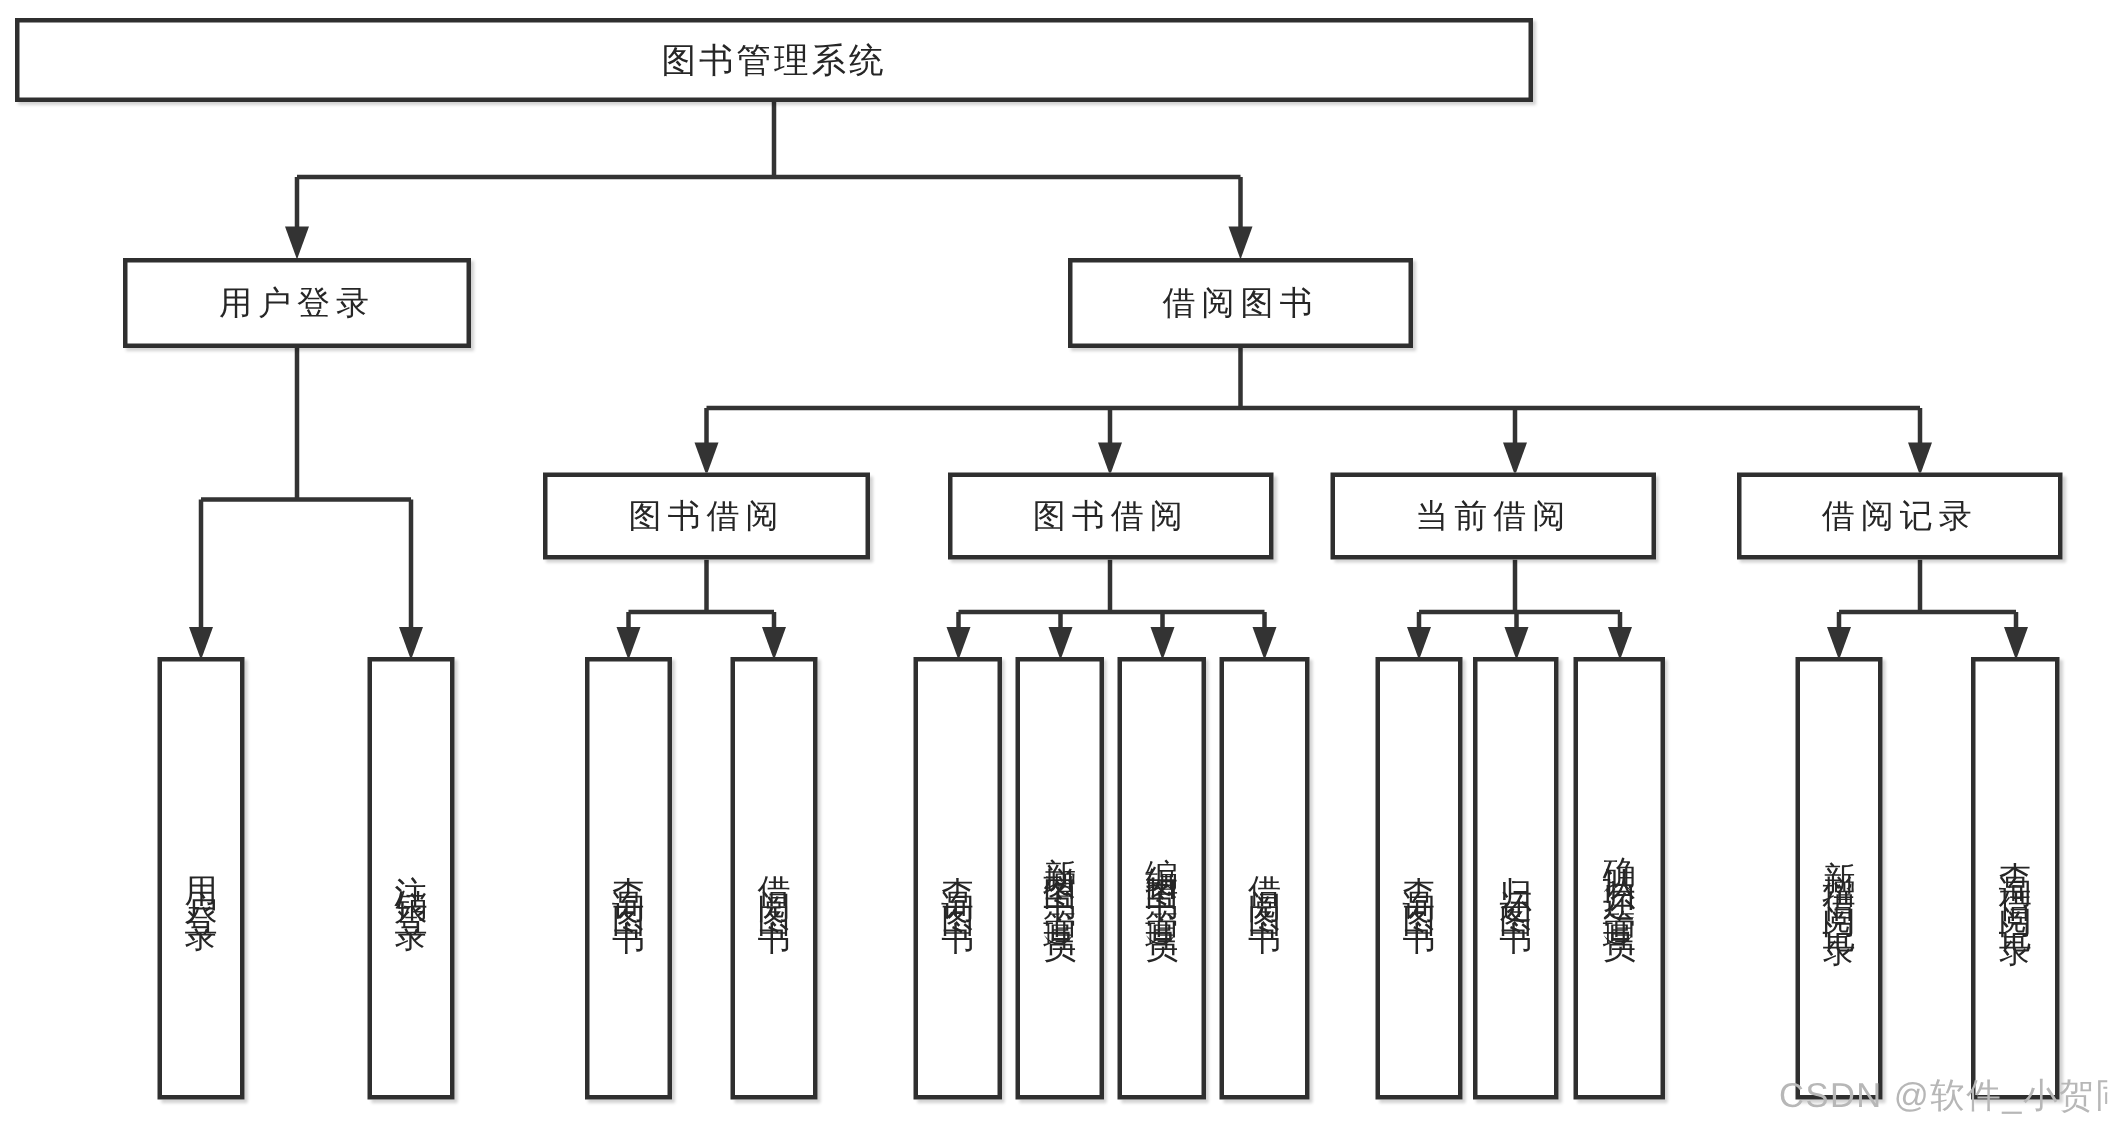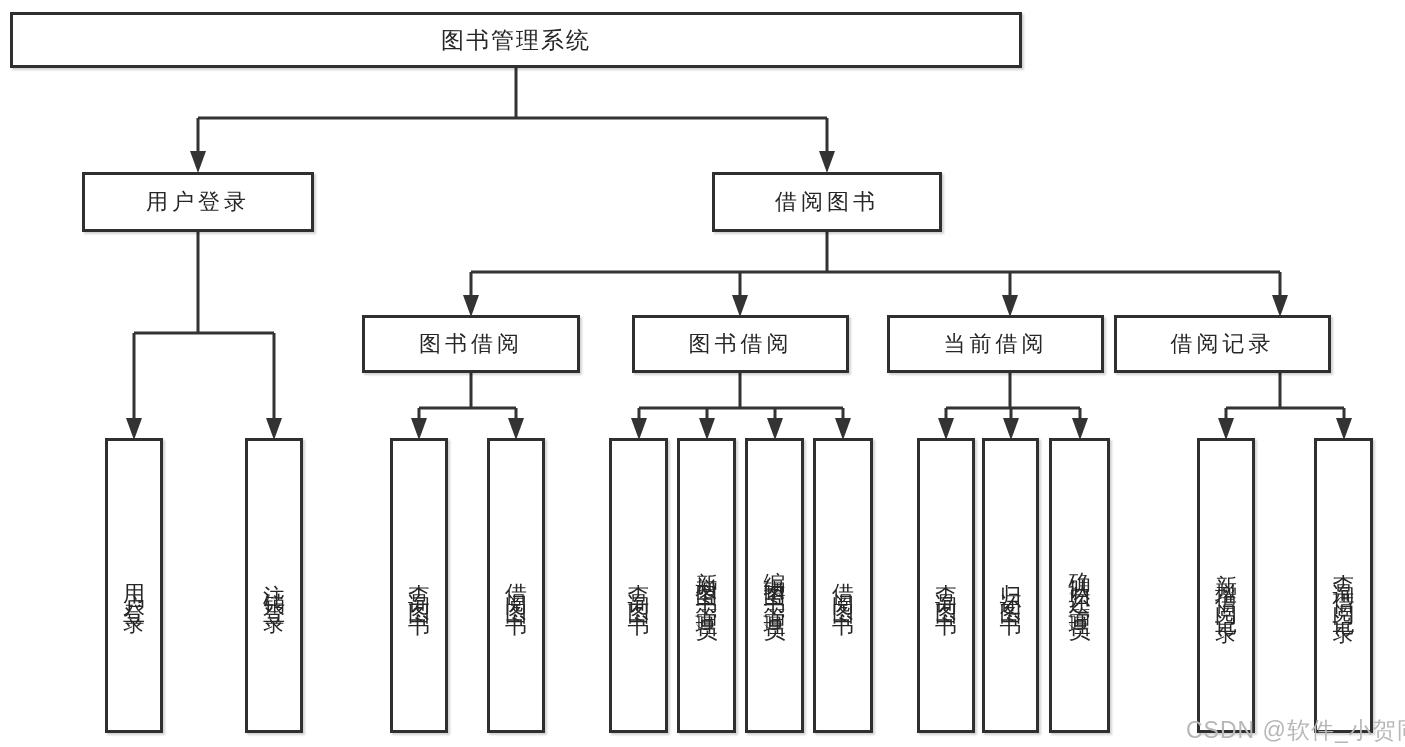--- a/index.html
+++ b/index.html
@@ -95,21 +95,21 @@
   </svg>
 
   <div class="node h root" style="left:10px;top:12px;width:1012px;height:56px">图书管理系统</div>
 
   <div class="node h" style="left:82px;top:172px;width:232px;height:60px">用户登录</div>
   <div class="node h" style="left:712px;top:172px;width:230px;height:60px">借阅图书</div>
 
   <div class="node h" style="left:362px;top:315px;width:218px;height:58px">图书借阅</div>
   <div class="node h" style="left:632px;top:315px;width:217px;height:58px">图书借阅</div>
   <div class="node h" style="left:887px;top:315px;width:217px;height:58px">当前借阅</div>
-  <div class="node h" style="left:1114px;top:315px;width:217px;height:58px">借阅记录</div>
+  <div class="node h" style="left:1158px;top:315px;width:217px;height:58px">借阅记录</div>
 
   <div class="node v" style="left:105px;top:438px;width:58px;height:295px">用户登录</div>
   <div class="node v" style="left:245px;top:438px;width:58px;height:295px">注销登录</div>
 
   <div class="node v" style="left:390px;top:438px;width:58px;height:295px">查询图书</div>
   <div class="node v" style="left:487px;top:438px;width:58px;height:295px">借阅图书</div>
 
   <div class="node v" style="left:609px;top:438px;width:59px;height:295px">查询图书</div>
   <div class="node v long" style="left:677px;top:438px;width:59px;height:295px">新增图书（管理员）</div>
   <div class="node v long" style="left:745px;top:438px;width:59px;height:295px">编辑图书（管理员）</div>

